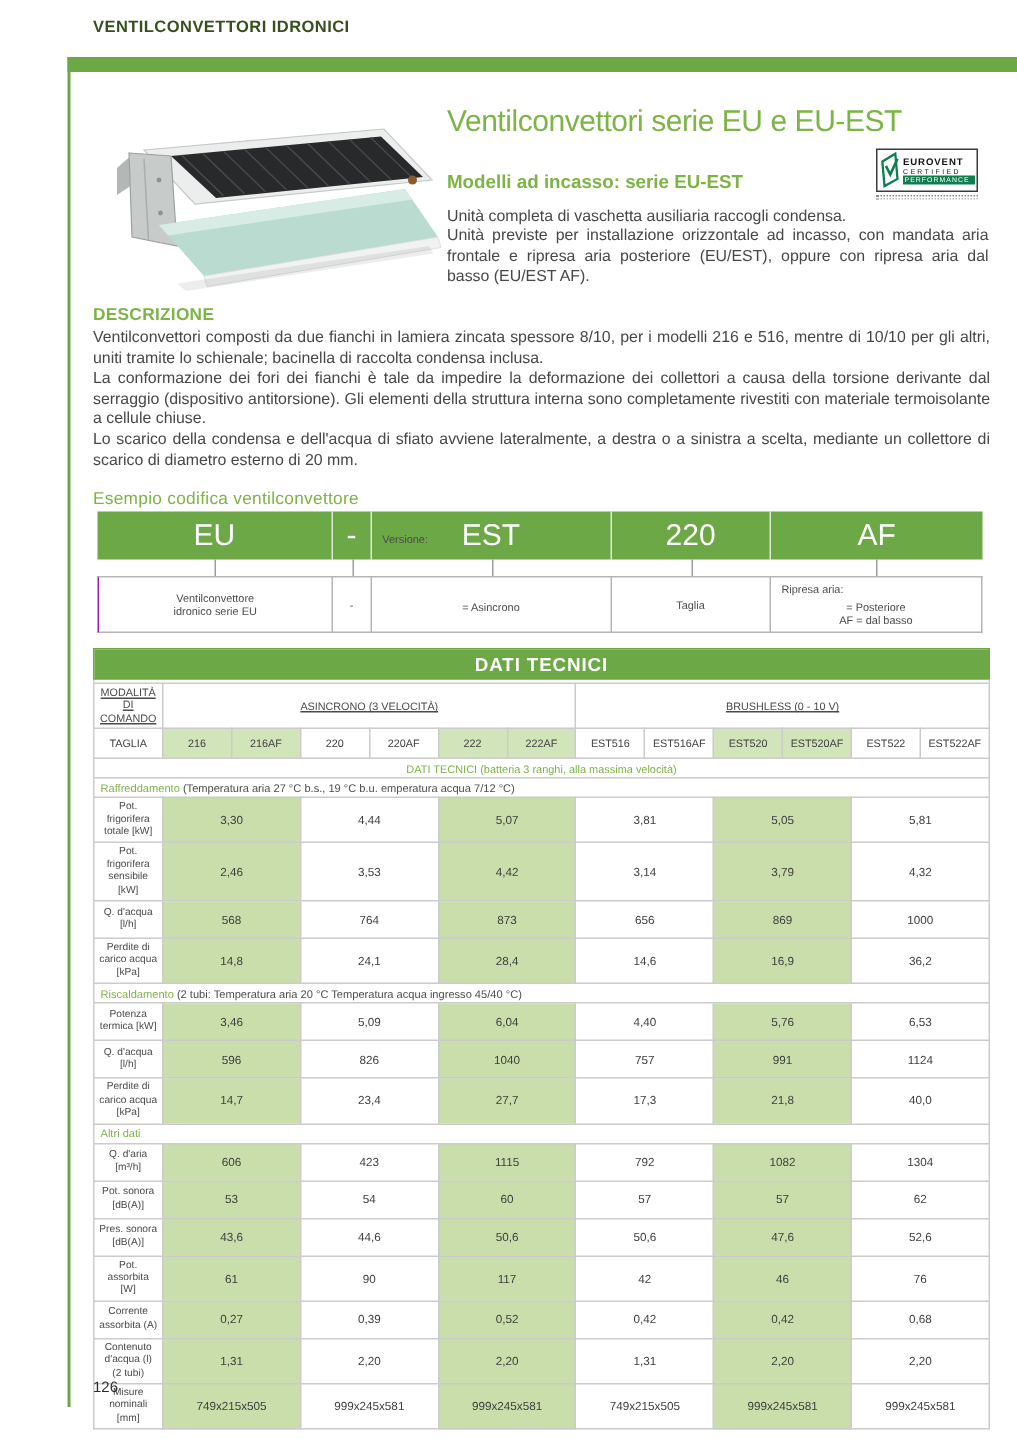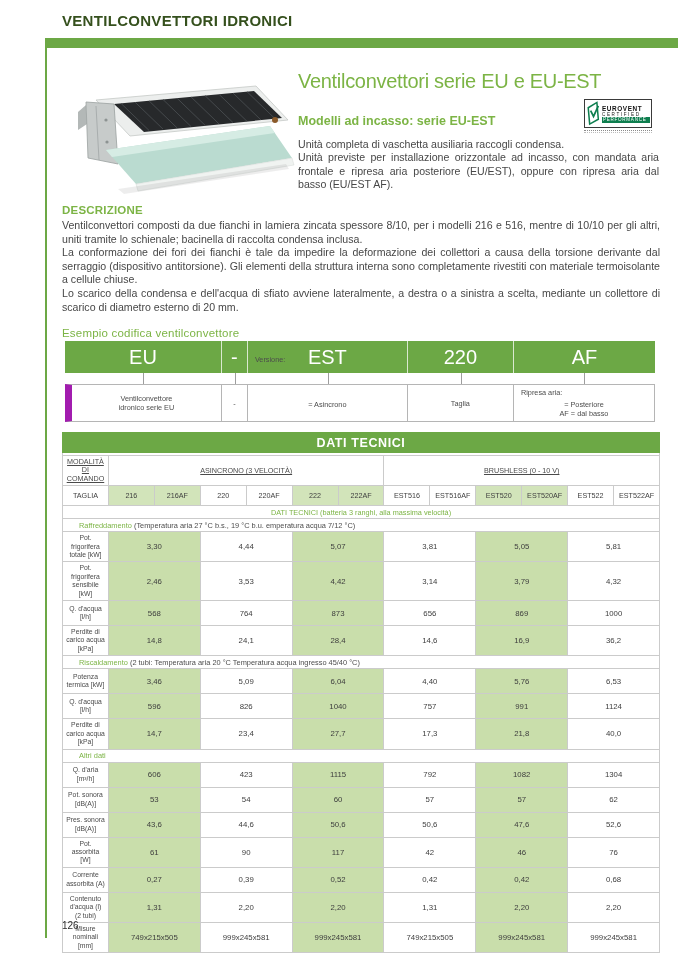--- a/index.html
+++ b/index.html
@@ -1,20 +1,20 @@
 <!DOCTYPE html>
 <html><head>
 <meta charset="utf-8">
 <style>
   * { margin:0; padding:0; box-sizing:border-box; }
   html,body { width:678px; height:959px; overflow:hidden; background:#ffffff;
     font-family:"Liberation Sans","DejaVu Sans",sans-serif; color:#414141; }
   .abs { position:absolute; }
 
-  .kicker { left:62px; top:12px; font-size:15px; font-weight:bold; color:#35501d; letter-spacing:.3px; }
+  .kicker { left:62px; top:12px; font-size:11px; font-weight:bold; color:#35501d; letter-spacing:.3px; }
   .band { left:45px; top:38px; width:633px; height:10px; background:#6ca845; }
   .rail { left:45px; top:38px; width:2px; height:900px; background:#6ca845; }
 
   .hero-img { left:55px; top:80px; width:242px; height:118px; }
 
   .title { left:298px; top:70px; width:362px; font-size:20px; letter-spacing:-.3px; color:#7cb445; }
   .subtitle { left:298px; top:114px; font-size:12.5px; font-weight:bold; color:#7cb445; }
   .hero-par { left:298px; top:138px; width:361px; font-size:10.6px; line-height:13.4px; text-align:justify; color:#474747; }
   .hero-par p { margin:0; }
 
@@ -34,33 +34,33 @@
   .h-coding { left:62px; top:327px; font-weight:normal; }
 
   .coding-bar { left:65px; top:341px; width:590px; height:32px; background:#6ca845; display:flex; }
   .seg-code { color:#fff; font-size:20px; display:flex; align-items:center; justify-content:center; border-right:1px solid rgba(255,255,255,.75); }
   .seg-code:last-child { border-right:none; }
   .coding-conn { left:65px; top:373px; width:590px; height:11px; }
   .conn-line { position:absolute; top:0; width:1px; height:11px; background:#9d9d9d; }
   .coding-boxes { left:65px; top:384px; width:590px; height:38px; display:flex; }
   .seg-box { border:1px solid #b5b5b5; border-left:none; background:#fff; font-size:7.3px; line-height:9px; color:#4c4c4c;
     display:flex; flex-direction:column; justify-content:center; text-align:center; padding:2px 1px; }
-  .seg-box:first-child { border-left:7px solid #a21caf; }
+  .seg-box:first-child { border-left:1px solid #a21caf; }
   .seg-box .ln-left { text-align:left; padding-left:6px; margin-bottom:3px; }
 
   .tech-wrap { left:62px; top:432px; width:646px; }
   table.tech { border-collapse:collapse; width:598px; table-layout:fixed; }
   .tech td { border:1px solid #cbcbcb; font-size:7.8px; color:#3e3e3e; text-align:center; vertical-align:middle; padding:1px; }
   .tech tr.bar td { background:#6ca845; border:1px solid #6ca845; color:#fff; font-weight:bold; font-size:12.5px; height:20px; letter-spacing:.6px; }
   .tech tr.gap td { height:3px; border-top:none; border-bottom:none; padding:0; }
   .tech tr.mode td { height:24px; font-size:7.2px; color:#4a4a4a;text-decoration:underline; }
   .tech tr.sizes td { height:20px; font-size:7.2px; color:#3f3f3f; }
   .tech td.lbl { font-size:6.8px; line-height:8.4px; color:#4a4a4a; padding:2px 3px; }
   .tech tr.subt td { height:13px; font-size:7.3px; color:#7cb445; }
-  .tech tr.sect td { height:13px; font-size:7.4px; text-align:left; padding-left:16px; color:#4c4c4c; }
+  .tech tr.sect td { height:13px; font-size:7.4px; text-align:left; padding-left:4px; color:#4c4c4c; }
   .tech tr.sect .sg { color:#7cb445; }
   .tech tr.drow td { height:25px; }
   .tech tr.drow td.gcell, .tech td.gcell { background:#c9deab; }
   .tech tr.sizes td.gcell { background:#d2e4ba; }
 
   .pagenum { left:62px; top:920px; font-size:10px; font-weight:normal; color:#2e2e2e; }
 </style>
 </head>
 <body>
 

